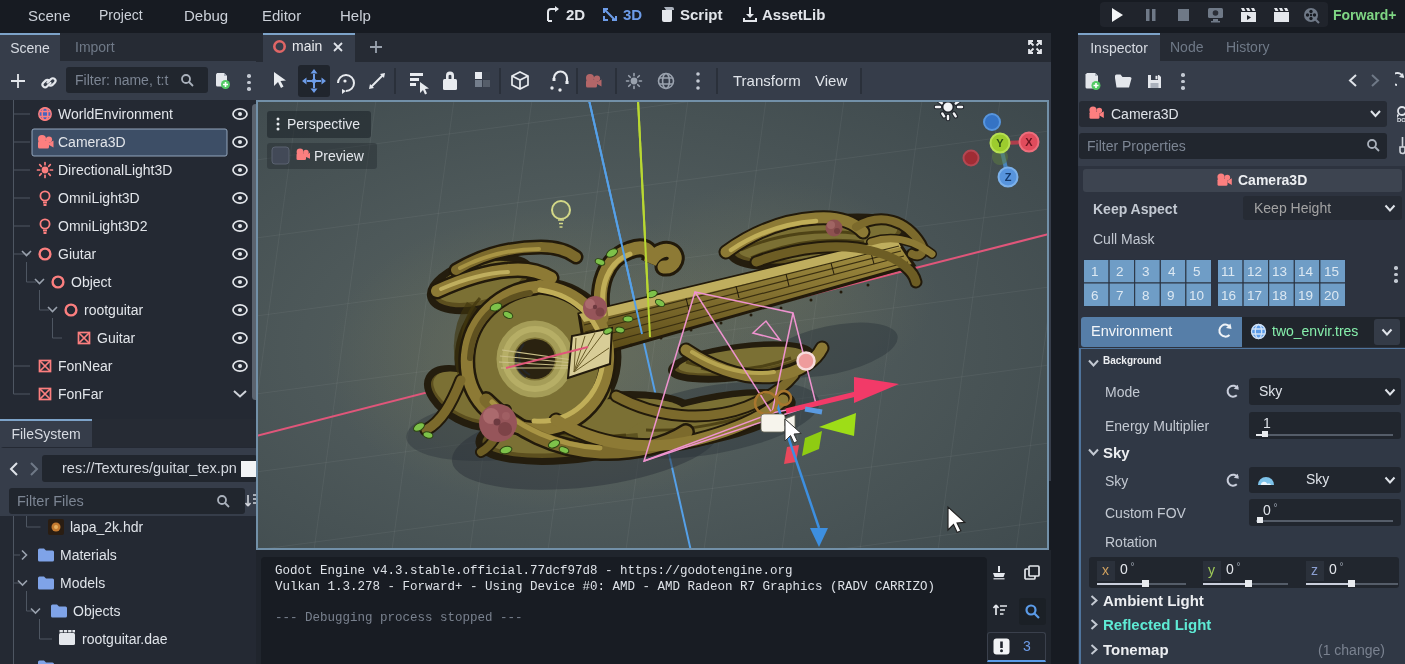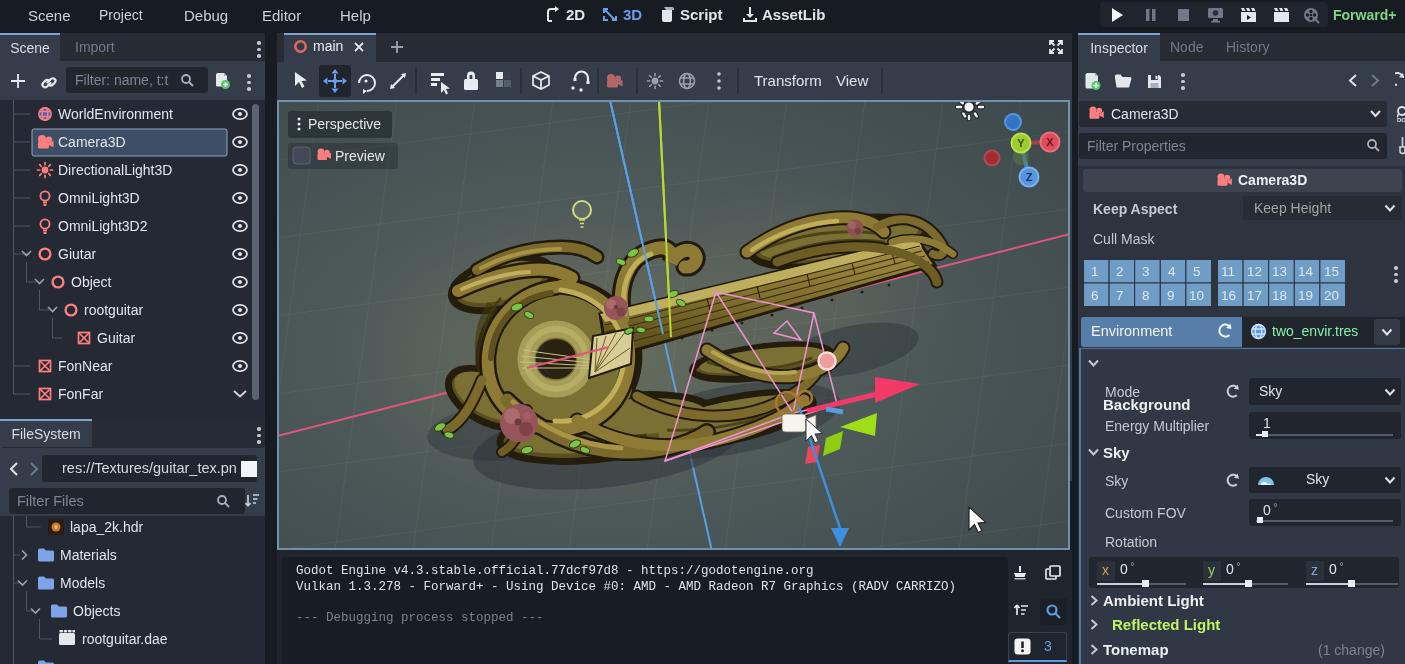--- a/index.html
+++ b/index.html
@@ -293,21 +293,21 @@
         <text x="60" y="44">Materials</text>
         <text x="60" y="72">Models</text>
         <text x="73" y="100">Objects</text>
         <text x="82" y="128">rootguitar.dae</text>
       </g>
     </svg>
     </div>
   </div>
 </div>
 
-<div class="abs panel" id="center" style="left:277px;top:33px;width:795px;height:448px;">
+<div class="abs panel" id="center" style="left:256px;top:33px;width:795px;height:448px;">
   <div class="abs tabbar" style="left:0;top:0;width:795px;height:29px;"></div>
   <div id="maintab">
     <div class="tab" style="left:7px;top:0;width:92px;height:27px;"></div>
     <svg class="abs" style="left:16px;top:6px;" width="15" height="15" viewBox="0 0 15 15">
         <circle cx="7.5" cy="7.5" r="5.2" fill="none" stroke="#e06666" stroke-width="2.6"></circle>
       </svg>
     <div class="abs" style="left:36px;top:5px;color:#e8eaee;">main</div>
     <svg class="abs" style="left:76px;top:8px;" width="12" height="12" viewBox="0 0 12 12">
         <path d="M2 2l8 8M10 2l-8 8" stroke="#dfe3e9" stroke-width="1.8"></path>
       </svg>
@@ -853,21 +853,21 @@
     <div class="abs" style="left:194px;top:157px;color:#86efac;">two_envir.tres</div>
     <div class="abs" style="left:296px;top:153px;width:26px;height:26px;background:#343b47;border-radius:3px;"></div>
     <svg class="abs" style="left:303px;top:162px;" width="12" height="9" viewBox="0 0 12 9">
         <path d="M1.5 1.5l4.5 5 4.5-5" stroke="#dfe3e9" stroke-width="2" fill="none"></path>
       </svg>
 
     <div class="abs" style="left:1px;top:182px;width:326px;height:316px;background:#303845;border-top:1px solid #4f749c;border-left:2px solid #4f749c;box-sizing:border-box;">
       <svg class="abs" style="left:7px;top:10px;" width="11" height="8" viewBox="0 0 11 8">
           <path d="M1 1.5l4.5 5L10 1.5" stroke="#c3c9d2" stroke-width="2" fill="none"></path>
         </svg>
-      <div class="abs bold" style="left:22px;top:6px;color:#eceef1;font-size:15px;margin-top:41px;">Background</div>
+      <div class="abs bold" style="left:22px;top:6px;color:#eceef1;font-size:10px;">Background</div>
       <div class="abs" style="left:24px;top:35px;color:#c3c9d2;">Mode</div>
       <svg class="abs" style="left:143px;top:34px;" width="17" height="17" viewBox="0 0 17 17">
           <path d="M12.8 12.3a5.5 5.5 0 1 1 1 -7" stroke="#c9cedb" stroke-width="2" fill="none"></path>
           <path d="M13.8 1.8l1 5-5-1z" fill="#c9cedb"></path>
         </svg>
       <div class="abs" style="left:168px;top:29px;width:152px;height:27px;background:#21262e;border-radius:3px;"></div>
       <div class="abs" style="left:178px;top:34px;color:#dfe3e9;">Sky</div>
       <svg class="abs" style="left:303px;top:39px;" width="12" height="9" viewBox="0 0 12 9">
           <path d="M1.5 1.5l4.5 5 4.5-5" stroke="#dfe3e9" stroke-width="2" fill="none"></path>
         </svg>
@@ -922,21 +922,21 @@
         <div class="abs" style="left:225px;top:234px;width:45px;height:2px;background:#c9cedb;"></div>
         <div class="abs" style="left:267px;top:231px;width:7px;height:7px;background:#e8ebef;"></div>
       </div>
       <svg class="abs" style="left:9px;top:246px;" width="8" height="11" viewBox="0 0 8 11">
           <path d="M1.5 1l5 4.5-5 4.5" stroke="#c3c9d2" stroke-width="2" fill="none"></path>
         </svg>
       <div class="abs bold" style="left:22px;top:243px;color:#eceef1;font-size:15px;">Ambient Light</div>
       <svg class="abs" style="left:9px;top:270px;" width="8" height="11" viewBox="0 0 8 11">
           <path d="M1.5 1l5 4.5-5 4.5" stroke="#c3c9d2" stroke-width="2" fill="none"></path>
         </svg>
-      <div class="abs bold" style="left:22px;top:267px;color:#bef264;font-size:15px;margin-left:9px;">Reflected Light</div>
+      <div class="abs bold" style="left:22px;top:267px;color:#5eead4;font-size:15px;">Reflected Light</div>
       <svg class="abs" style="left:9px;top:295px;" width="8" height="11" viewBox="0 0 8 11">
           <path d="M1.5 1l5 4.5-5 4.5" stroke="#c3c9d2" stroke-width="2" fill="none"></path>
         </svg>
       <div class="abs bold" style="left:22px;top:292px;color:#eceef1;font-size:15px;">Tonemap</div>
       <div class="abs" style="left:237px;top:293px;color:#7a8290;">(1 change)</div>
     </div>
   </div>
 </div>
 
 </body></html>

